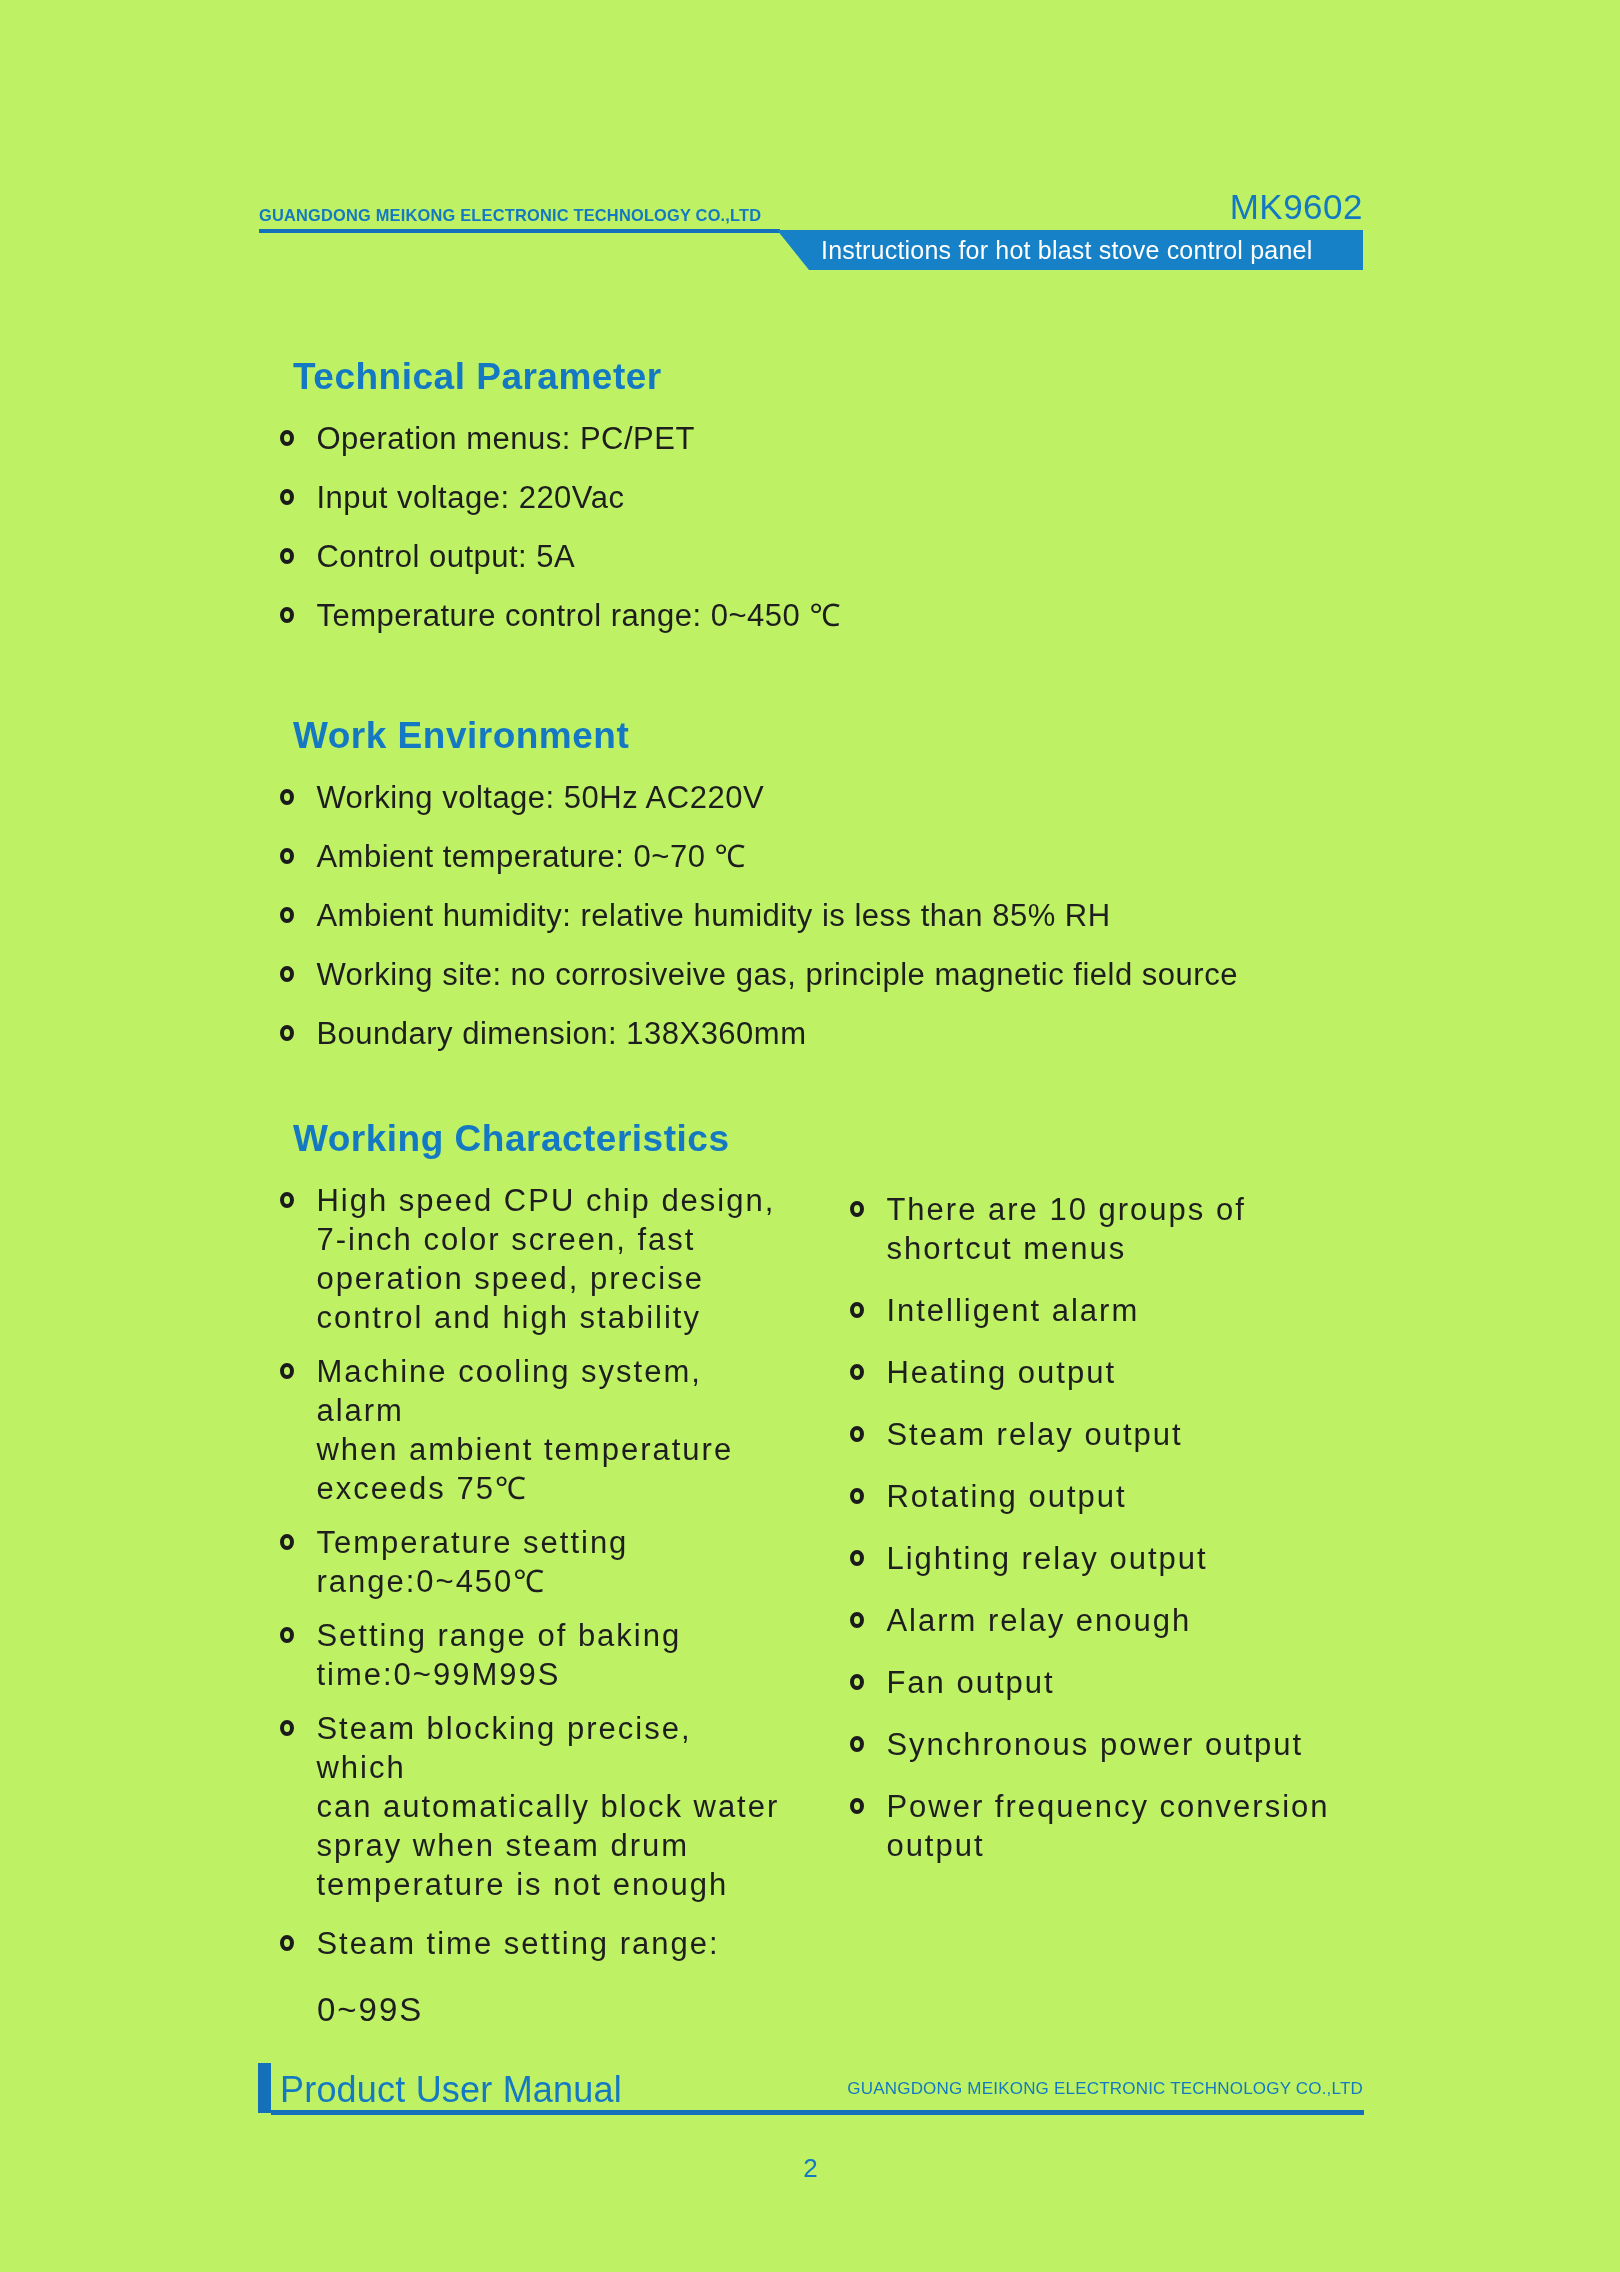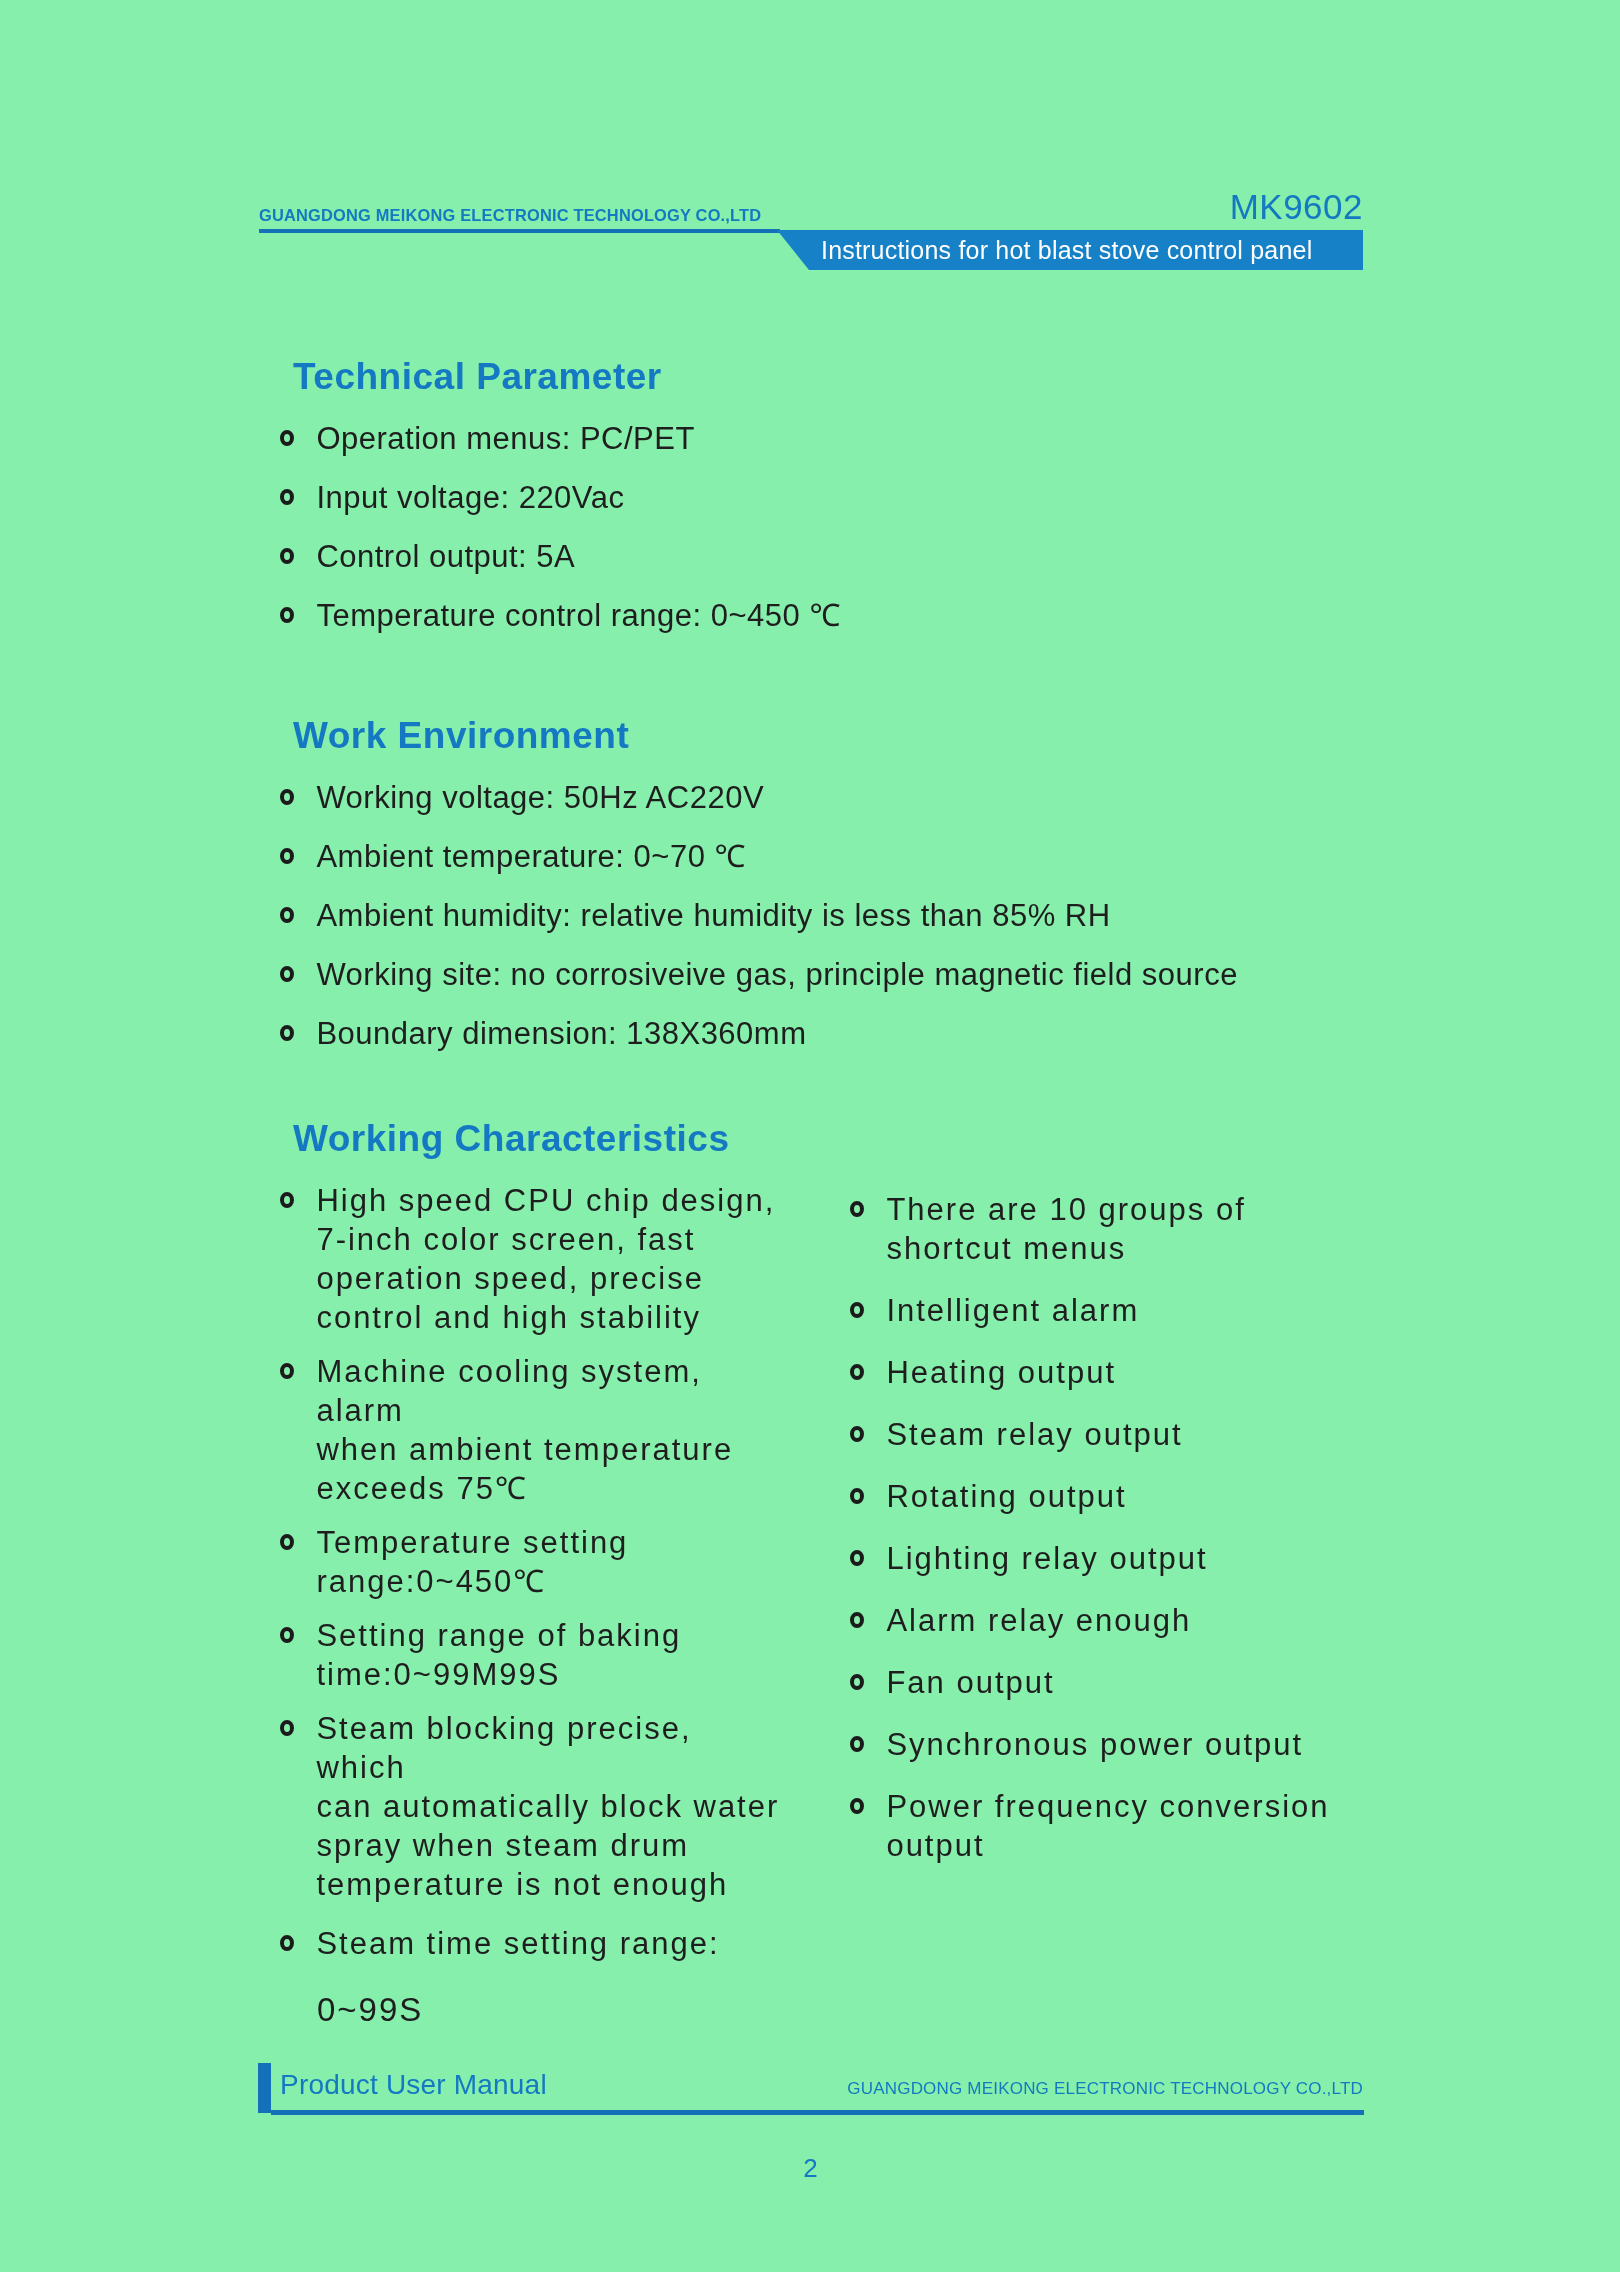--- a/index.html
+++ b/index.html
@@ -1,19 +1,19 @@
 <!DOCTYPE html>
 <html style="font-size:8px"><head>
 <meta charset="utf-8">
 <style>
   html,body { margin:0; padding:0; background:#888; }
   .page {
     position:relative;
     width:1621px; height:2273px;
-    background:#86efac;
+    background:#bef264;
     font-family:"Liberation Sans", sans-serif;
     overflow:hidden;
   }
   
   .hdr-company {
     position:absolute; left:259px; top:206px;
     font-size:16.4px; font-weight:bold; color:#1479C2; letter-spacing:0.2px;
   }
   .hdr-model {
     position:absolute; right:258px; top:187px;
@@ -67,21 +67,21 @@
     margin-top:27px; padding-left:58px;
     font-size:33px; line-height:39px; letter-spacing:2px; color:#1E1E1E;
   }
   
   .ftr-bar {
     position:absolute; left:258px; top:2063px;
     width:13px; height:50px; background:#1470B8;
   }
   .ftr-label {
     position:absolute; left:280px; top:2069px;
-    font-size:28px; color:#1479C2; letter-spacing:0.2px;
+    font-size:36px; color:#1479C2; letter-spacing:0.2px;
   }
   .ftr-company {
     position:absolute; right:258px; top:2079px;
     font-size:17px; color:#1479C2; letter-spacing:0.2px;
   }
   .ftr-rule {
     position:absolute; left:271px; top:2110px;
     width:1093px; height:4.5px; background:#1470B8;
   }
   .pagenum {

